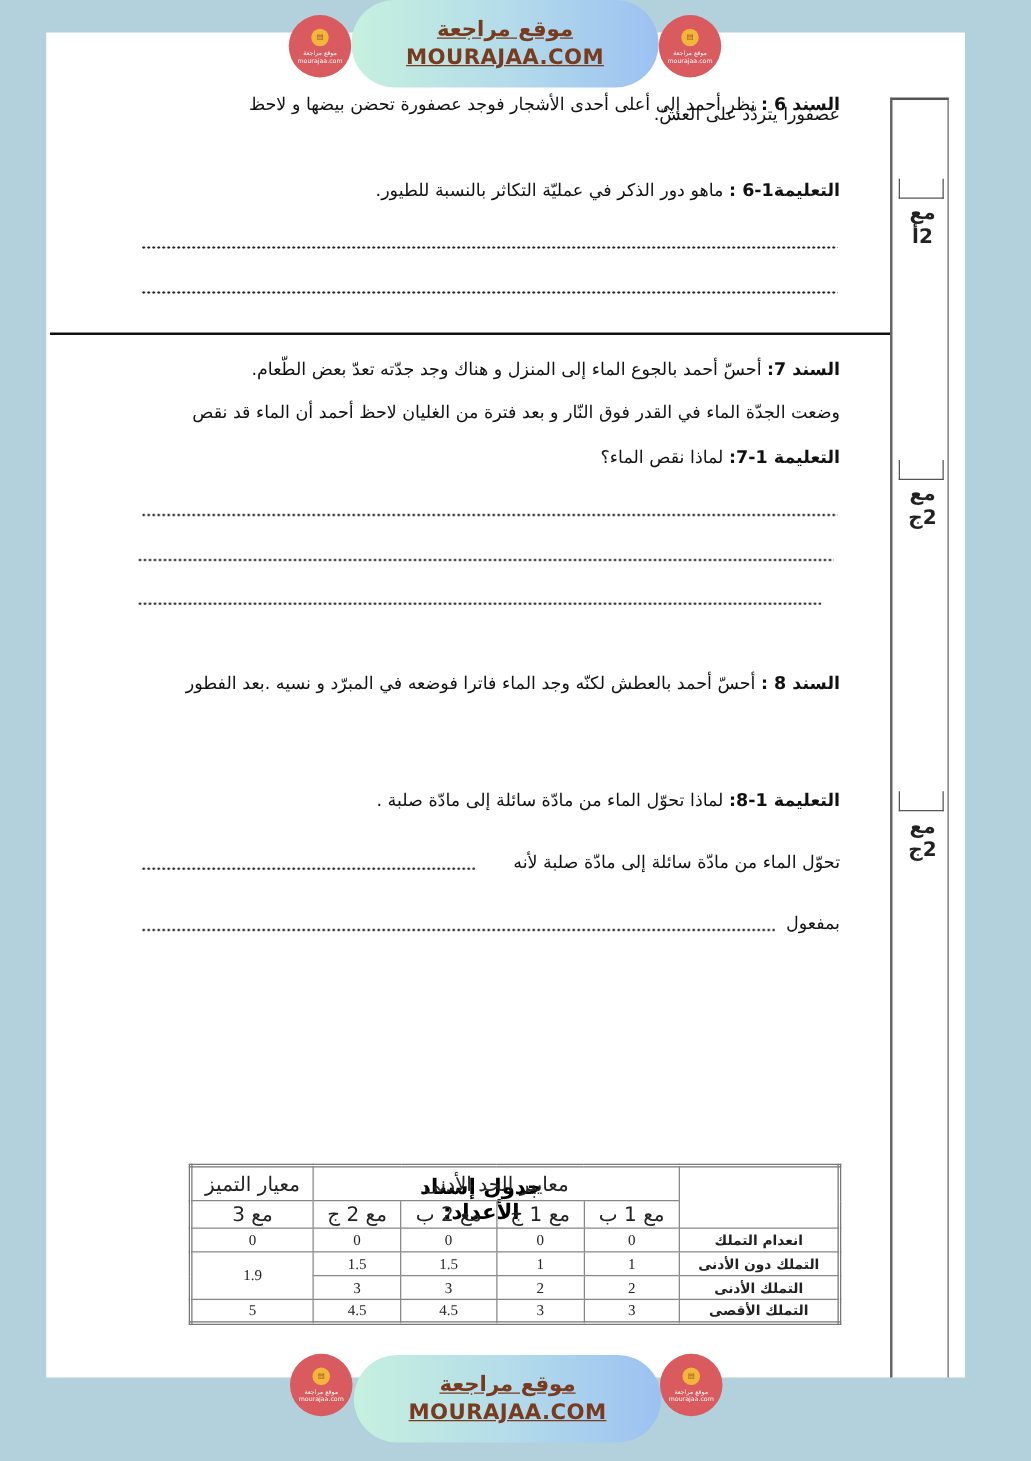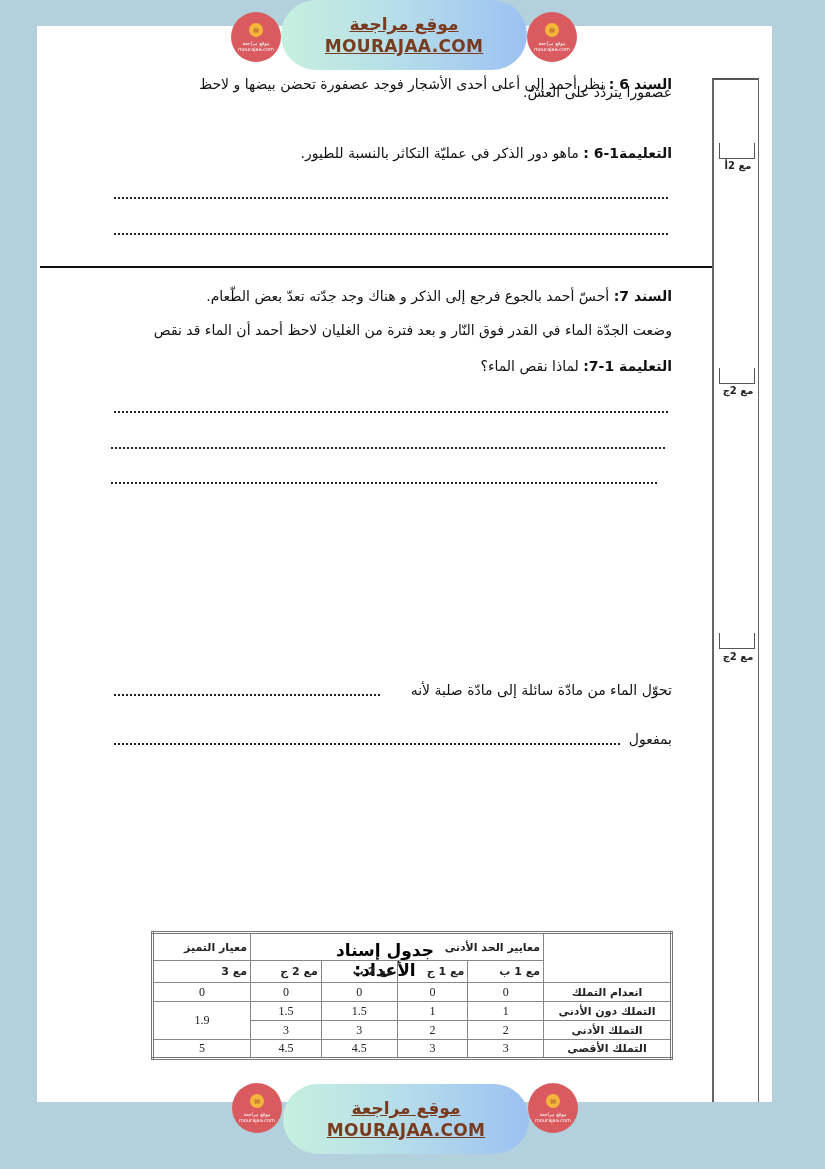--- a/index.html
+++ b/index.html
@@ -44,21 +44,21 @@
     left: 712px; top: 78px;
     width: 47px; height: 1024px;
     border-left: 2px solid #666; border-right: 1.5px solid #666; border-top: 2px solid #555;
   }
   .mark-box {
     position: absolute; left: 5px; width: 36px; height: 16px;
     border-left: 1.5px solid #555; border-right: 1.5px solid #555; border-bottom: 1.5px solid #555;
   }
   .mark-label {
     position: absolute; left: 4px; width: 40px;
-    font-size: 10px; font-weight: bold; text-align: center; direction: rtl; color: #222;
+    font-size: 16px; font-weight: bold; text-align: center; direction: rtl; color: #222;
   }
 
   .hr-line { position: absolute; left: 40px; width: 672px; height: 2px; background: #111; }
   .section { position: absolute; left: 110px; width: 562px; direction: rtl; text-align: right; color: #111; }
   .line { font-size: 14px; white-space: nowrap; position: absolute; right: 0; }
   .line b { font-weight: bold; }
   .dots {
     position: absolute; height: 2px;
     background-image: radial-gradient(circle, #222 0.9px, transparent 1.1px);
     background-size: 4px 2px; background-repeat: repeat-x;
@@ -68,21 +68,21 @@
   table.grade {
     position: absolute; left: 151px; top: 931px;
     width: 522px; border-collapse: collapse; direction: rtl;
     font-family: "Liberation Serif", serif; font-size: 12px;
     border: 3px double #777;
   }
   table.grade td {
     border: 1.5px solid #888; text-align: center; height: 19px; padding: 0 3px; color: #222;
   }
   table.grade td.rowlabel { font-size: 11px; font-weight: bold; text-align: center; font-family: "DejaVu Sans", sans-serif; }
-  table.grade td.hdr { font-size: 11px; font-weight: bold; font-family: "DejaVu Sans", sans-serif; height: 28px; text-align: right; }
+  table.grade td.hdr { font-size: 16px; font-weight: normal; font-family: "DejaVu Sans", sans-serif; height: 28px; }
 </style>
 </head>
 <body>
 
 <div class="page"></div>
 
 <div class="badge" style="left:231px; top:12px;">
   <div class="dot">▤</div>
   <div class="small">موقع مراجعة</div>
   <div class="small">mourajaa.com</div>
@@ -118,33 +118,41 @@
   </div>
 </div>
 <div class="dots" style="left:113px; top:197px; width:557px;"></div>
 <div class="dots" style="left:113px; top:233px; width:557px;"></div>
 
 <div class="hr-line" style="top:266px;"></div>
 
 <div class="section" style="top:288px; height:100px;">
   <div class="line" style="top:0px;">
     <b>السند 7:</b>
-    <span>أحسّ أحمد بالجوع فرجع إلى الذكر و هناك وجد جدّته تعدّ بعض الطّعام.</span>
+    <span>أحسّ أحمد بالجوع الماء إلى المنزل و هناك وجد جدّته تعدّ بعض الطّعام.</span>
   </div>
   <div class="line" style="top:34px;">وضعت الجدّة الماء في القدر فوق النّار و بعد فترة من الغليان لاحظ أحمد أن الماء قد نقص</div>
   <div class="line" style="top:70px;">
     <b>التعليمة 1-7:</b>
     <span>لماذا نقص الماء؟</span>
   </div>
 </div>
 <div class="dots" style="left:113px; top:411px; width:557px;"></div>
 <div class="dots" style="left:110px; top:447px; width:557px;"></div>
 <div class="dots" style="left:110px; top:482px; width:547px;"></div>
 
 <div class="section" style="top:539px; height:220px;">
+  <div class="line" style="top:0px;">
+    <b>السند 8 :</b>
+    <span>أحسّ أحمد بالعطش لكنّه وجد الماء فاترا فوضعه في المبرّد و نسيه .بعد الفطور</span>
+  </div>
+  <div class="line" style="top:94px;">
+    <b>التعليمة 1-8:</b>
+    <span>لماذا تحوّل الماء من مادّة سائلة إلى مادّة صلبة .</span>
+  </div>
   <div class="line" style="top:143px;text-align:right;">تحوّل الماء من مادّة سائلة إلى مادّة صلبة لأنه</div>
   <div class="line" style="top:192px;">بمفعول</div>
 </div>
 <div class="dots" style="left:113px; top:694px; width:267px;"></div>
 <div class="dots" style="left:113px; top:743px; width:507px;"></div>
 
 <div class="grade-title">جدول إسناد الأعداد:</div>
 <table class="grade">
   <tbody>
       <tr>

